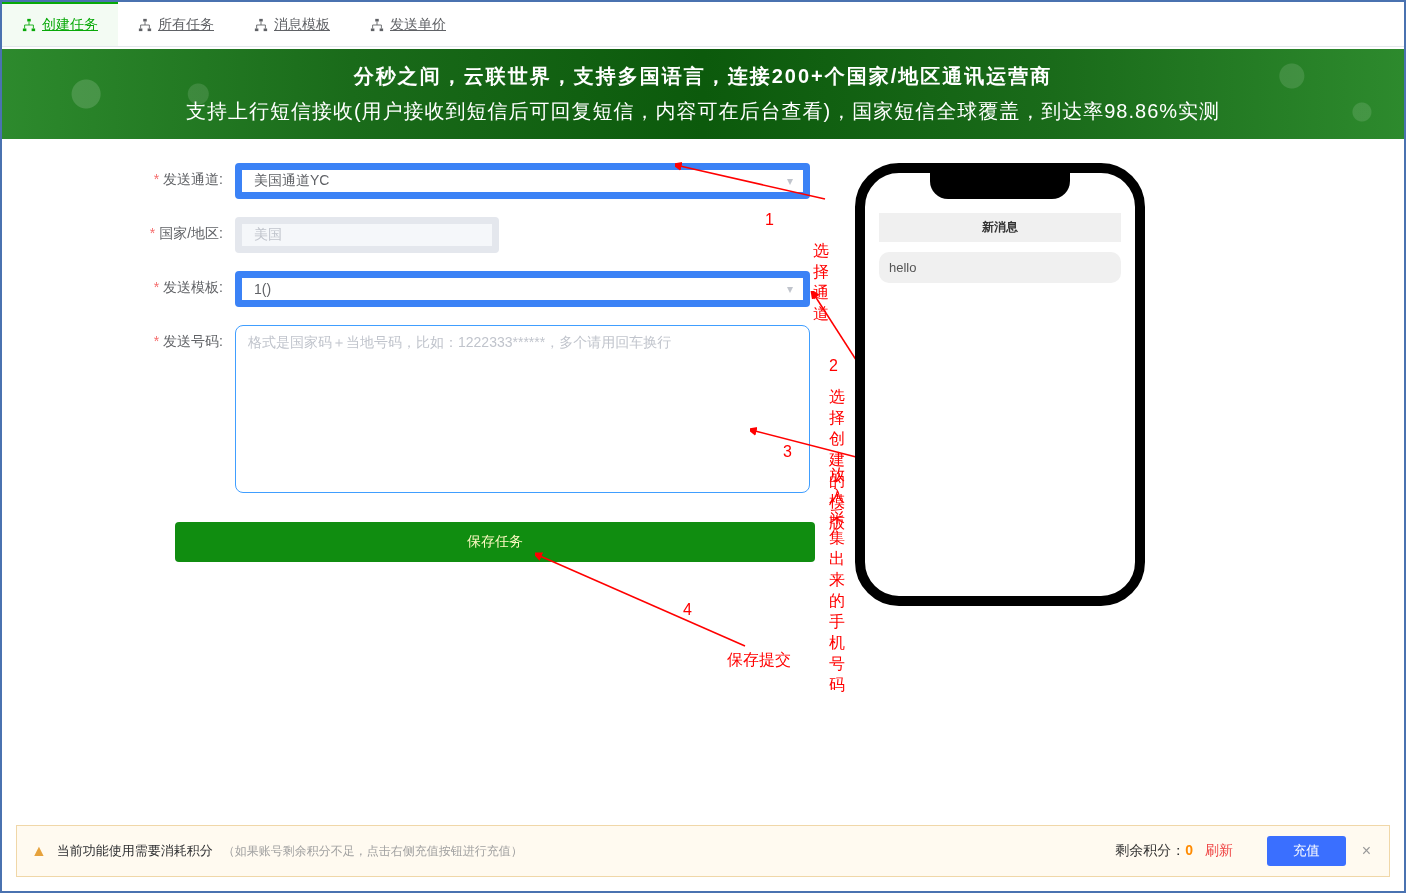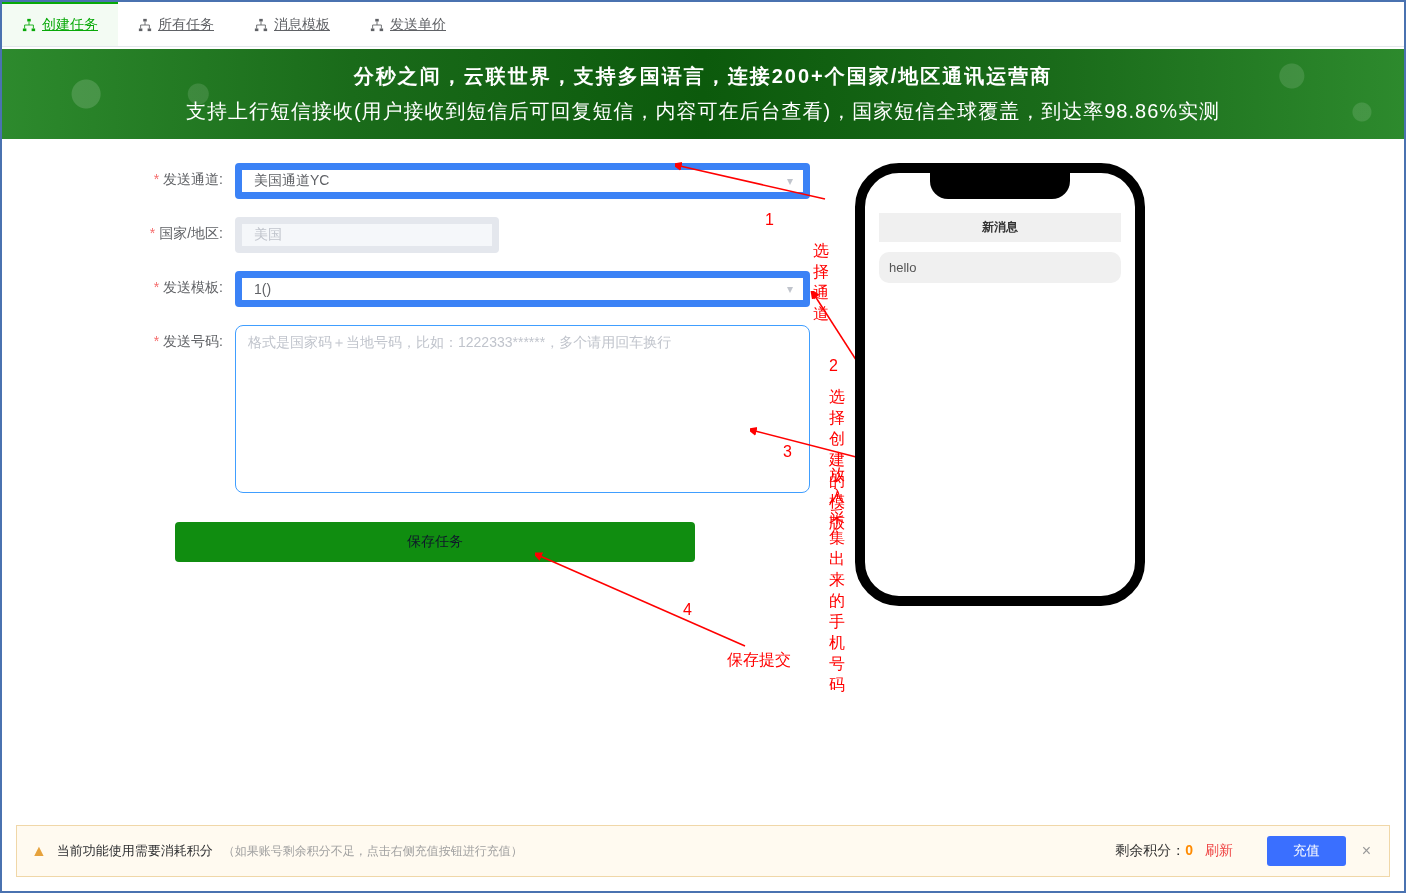--- a/index.html
+++ b/index.html
@@ -27,21 +27,21 @@
 .label-cell { width: 200px; text-align: right; padding-right: 12px; padding-top: 8px; color: #606266; }
 .req { color: #f56c6c; margin-right: 4px; }
 .field-cell { flex: 1; }
 
 .select, .input { width: 575px; height: 36px; border: 7px solid #3b82f6; border-radius: 4px; padding: 0 30px 0 12px; font-size: 14px; color: #606266; background: #fff; position: relative; display: flex; align-items: center; }
 .select .caret { position: absolute; right: 10px; top: 50%; transform: translateY(-50%); color: #c0c4cc; font-size: 12px; }
 .input.disabled { background: #f5f7fa; color: #c0c4cc; width: 264px; border-color: #e4e7ed; }
 .textarea { width: 575px; height: 168px; border: 1px solid #409eff; border-radius: 8px; padding: 8px 12px; font-size: 14px; color: #606266; resize: none; font-family: inherit; }
 .textarea::placeholder { color: #c0c4cc; }
 
-.save-btn { width: 520px; height: 40px; background: #108d10; color: #0f172a; border: none; border-radius: 4px; font-size: 14px; cursor: pointer; margin-left: 140px; margin-top: 8px; }
+.save-btn { width: 640px; height: 40px; background: #108d10; color: #fef9c3; border: none; border-radius: 4px; font-size: 14px; cursor: pointer; margin-left: 140px; margin-top: 8px; }
 
 
 .anno { position: absolute; color: #ff0000; font-size: 16px; pointer-events: none; }
 .arrow-svg { position: absolute; pointer-events: none; }
 
 
 .phone-wrap { flex: 0 0 290px; position: relative; }
 .phone { width: 290px; height: 443px; border: 10px solid #000; border-radius: 44px; background: #fff; position: relative; overflow: hidden; }
 .notch { position: absolute; top: 0; left: 50%; transform: translateX(-50%); width: 140px; height: 26px; background: #000; border-radius: 0 0 18px 18px; }
 .phone-inner { padding: 40px 14px 14px; }

